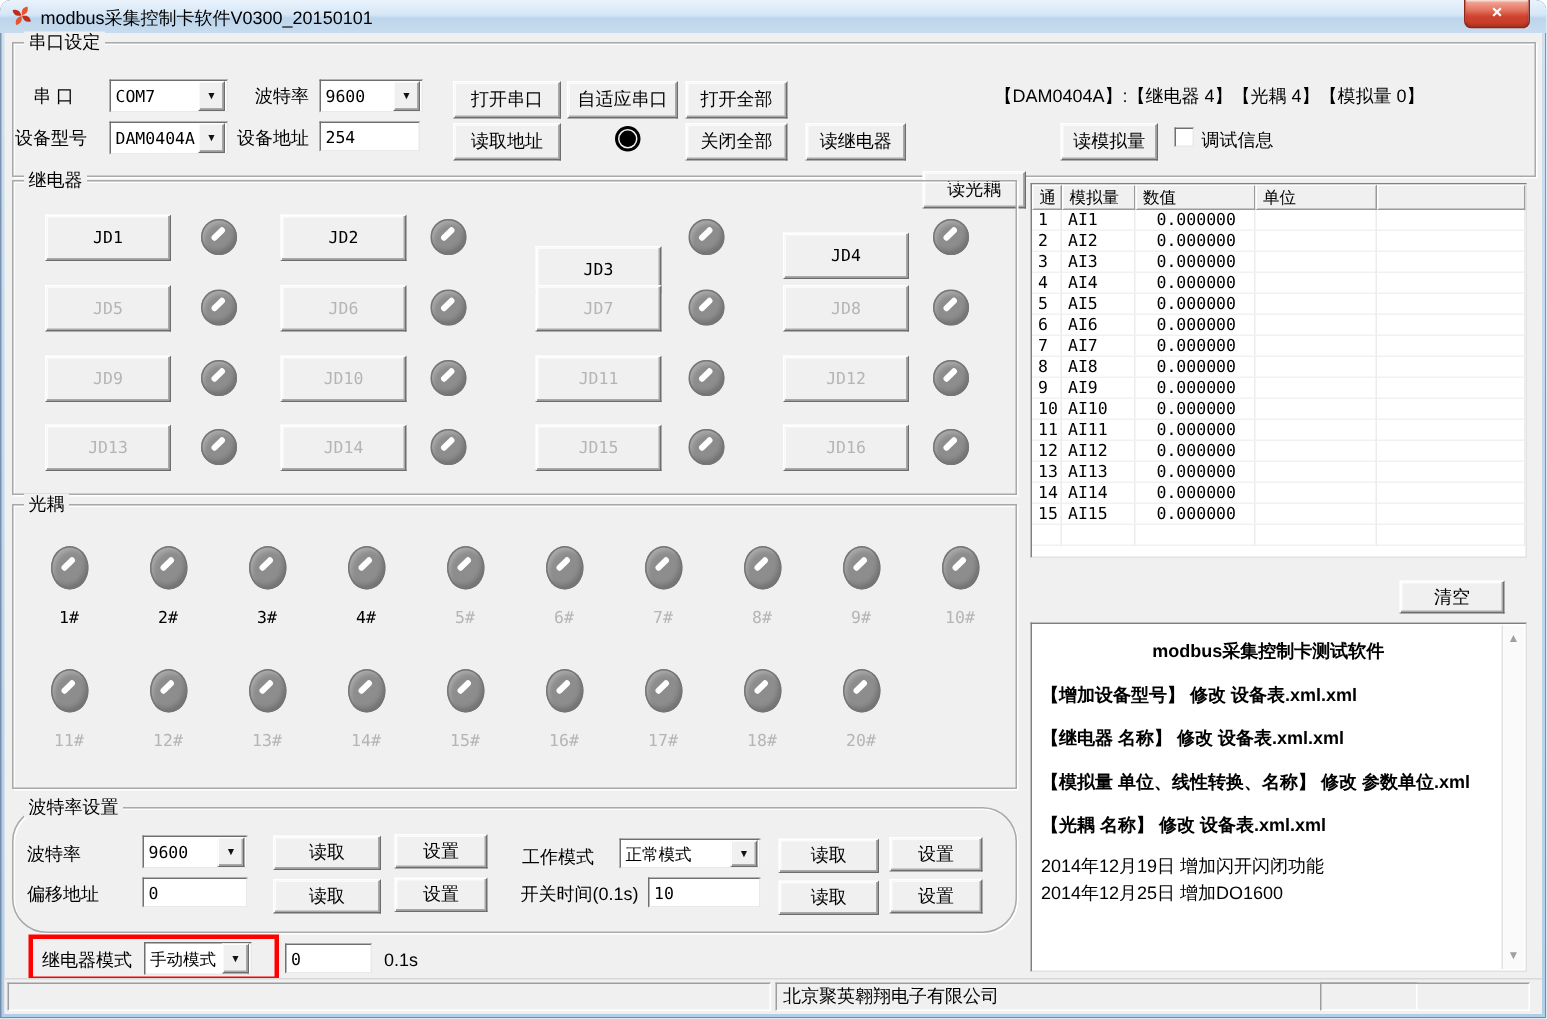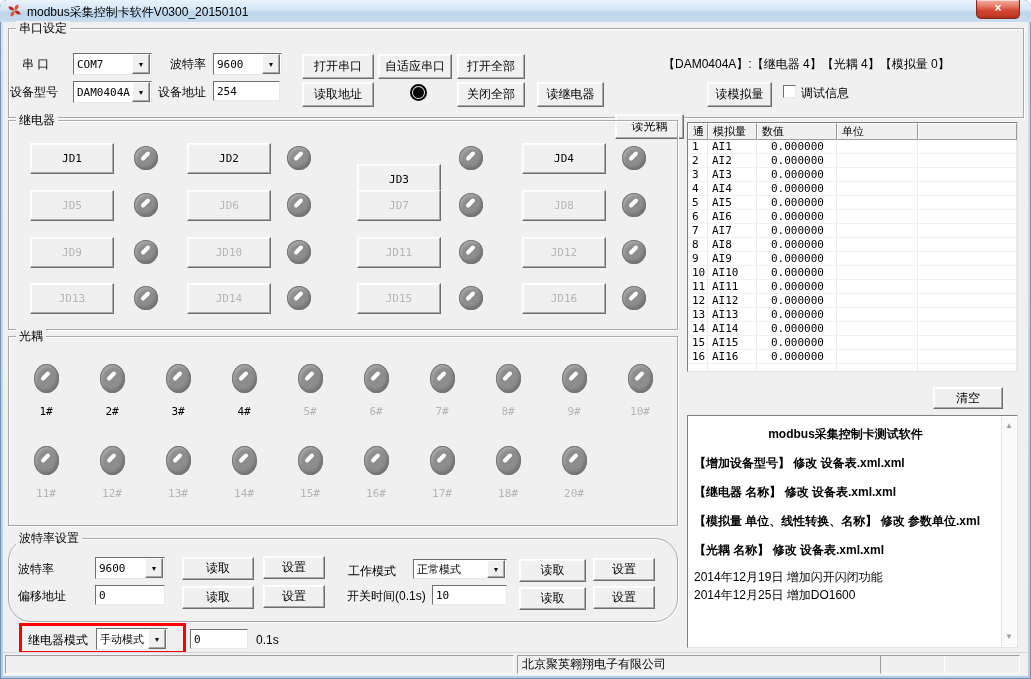--- a/index.html
+++ b/index.html
@@ -167,21 +167,21 @@
           <i></i>
         </div>
         <div class="btn jd" style="left: 178px; top: 22px; width: 82px; height: 29px;">JD2</div>
         <div class="led" style="left: 278px; top: 25px;">
           <i></i>
         </div>
         <div class="btn jd" style="left: 348px; top: 22px; width: 82px; height: 29px; margin-top: 21px;">JD3</div>
         <div class="led" style="left: 450px; top: 25px;">
           <i></i>
         </div>
-        <div class="btn jd" style="left: 513px; top: 22px; width: 82px; height: 29px;">JD4</div>
+        <div class="btn jd" style="left: 513px; top: 34px; width: 82px; height: 29px;">JD4</div>
         <div class="led" style="left: 613px; top: 25px;">
           <i></i>
         </div>
         <div class="btn jd disabled" style="left: 21px; top: 69px; width: 82px; height: 29px;">JD5</div>
         <div class="led" style="left: 125px; top: 72px;">
           <i></i>
         </div>
         <div class="btn jd disabled" style="left: 178px; top: 69px; width: 82px; height: 29px;">JD6</div>
         <div class="led" style="left: 278px; top: 72px;">
           <i></i>
@@ -347,27 +347,20 @@
             <td></td>
           </tr>
           <tr>
             <td>15</td>
             <td>AI15</td>
             <td>0.000000</td>
             <td></td>
             <td></td>
           </tr>
           <tr>
-            <td>16</td>
-            <td>AI16</td>
-            <td>0.000000</td>
-            <td></td>
-            <td></td>
-          </tr>
-          <tr>
             <td></td>
             <td></td>
             <td></td>
             <td></td>
             <td></td>
           </tr>
         </tbody>
     </table>
   </div>
   <div class="btn" style="left:933px;top:387px;width:68px;height:20px;">清空</div>

